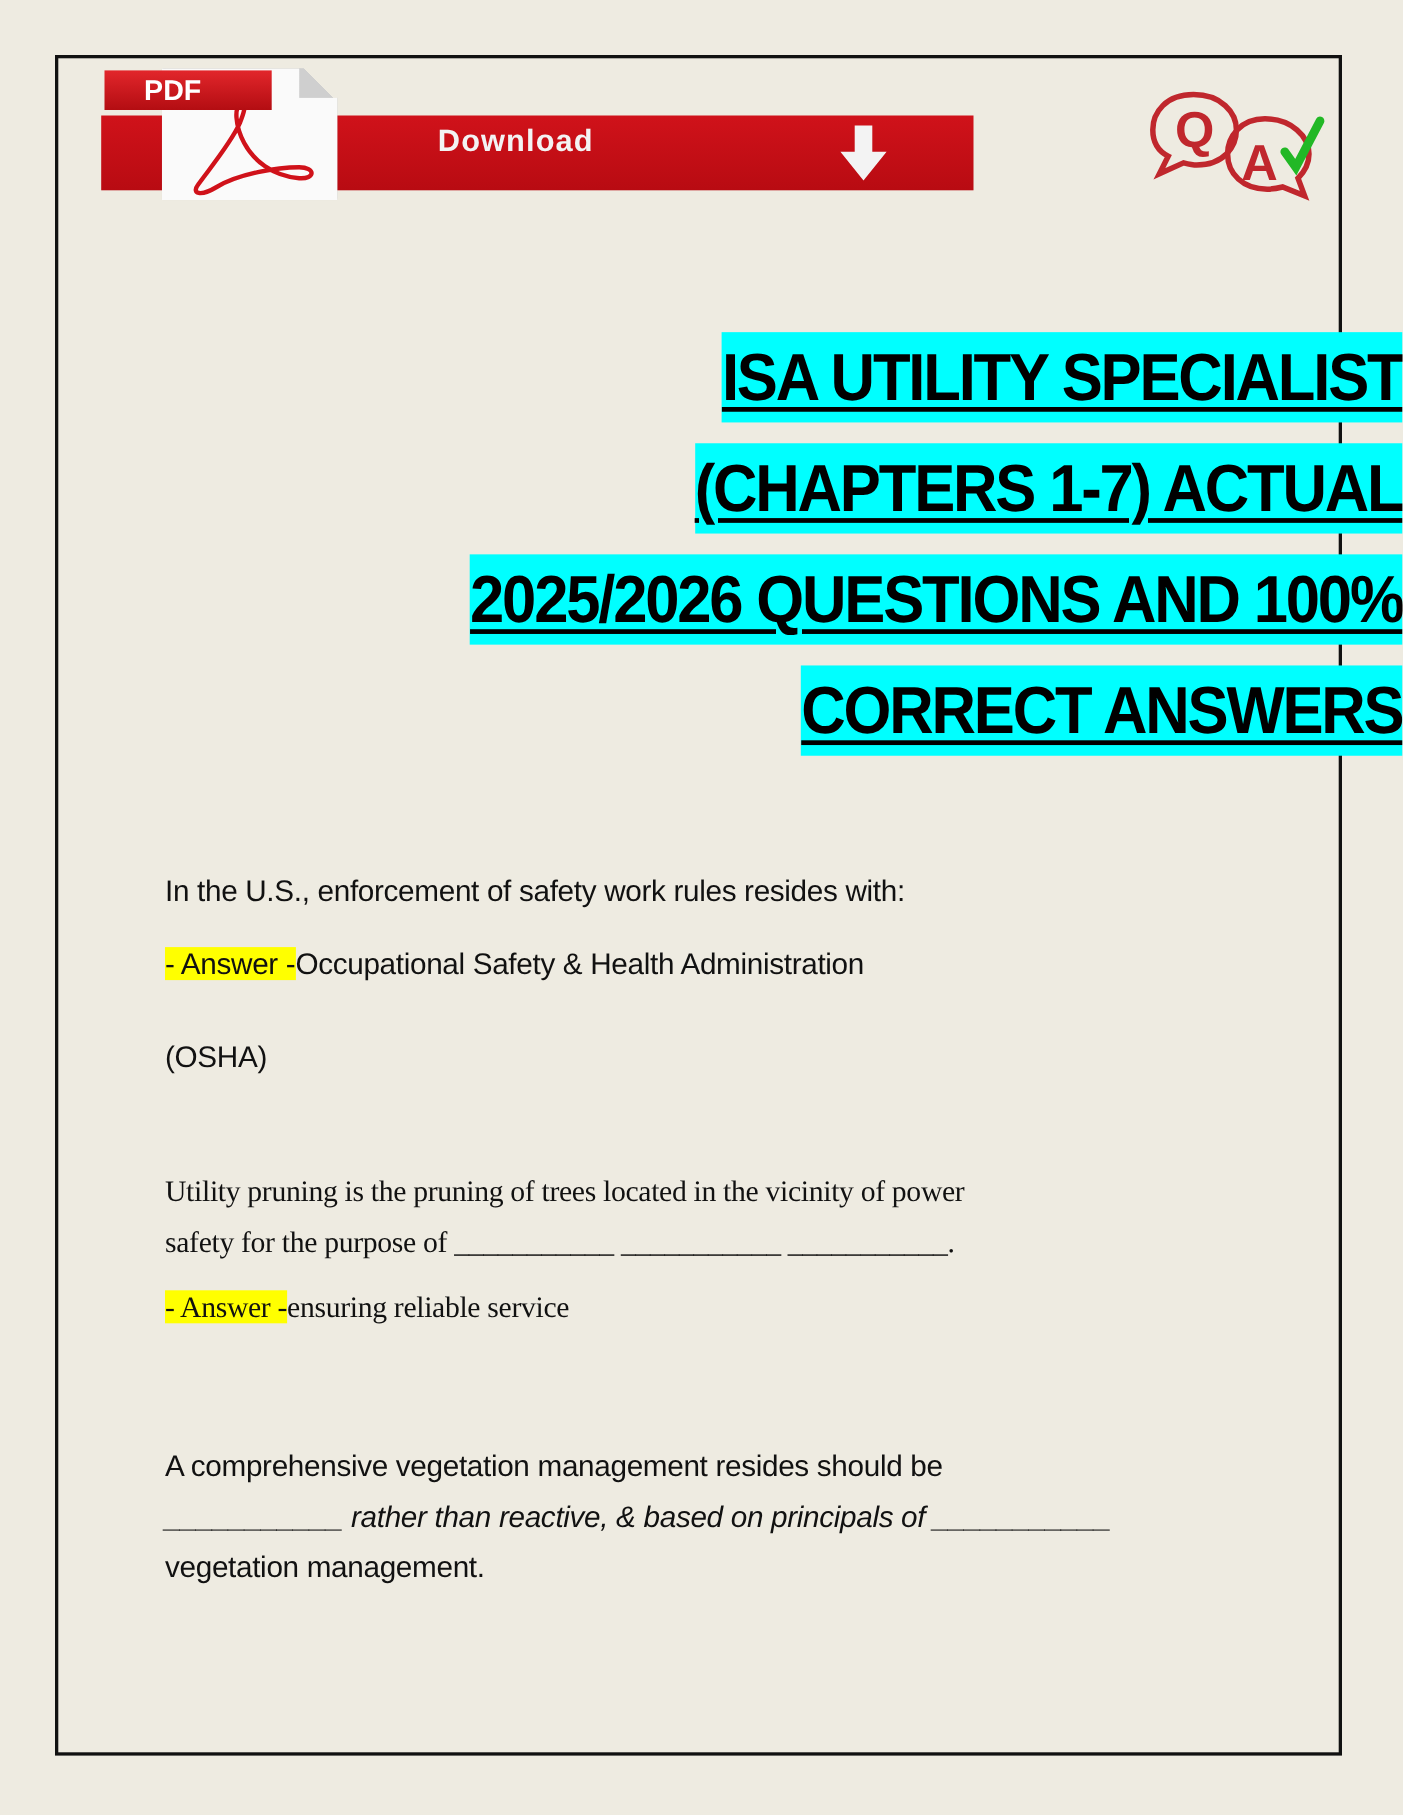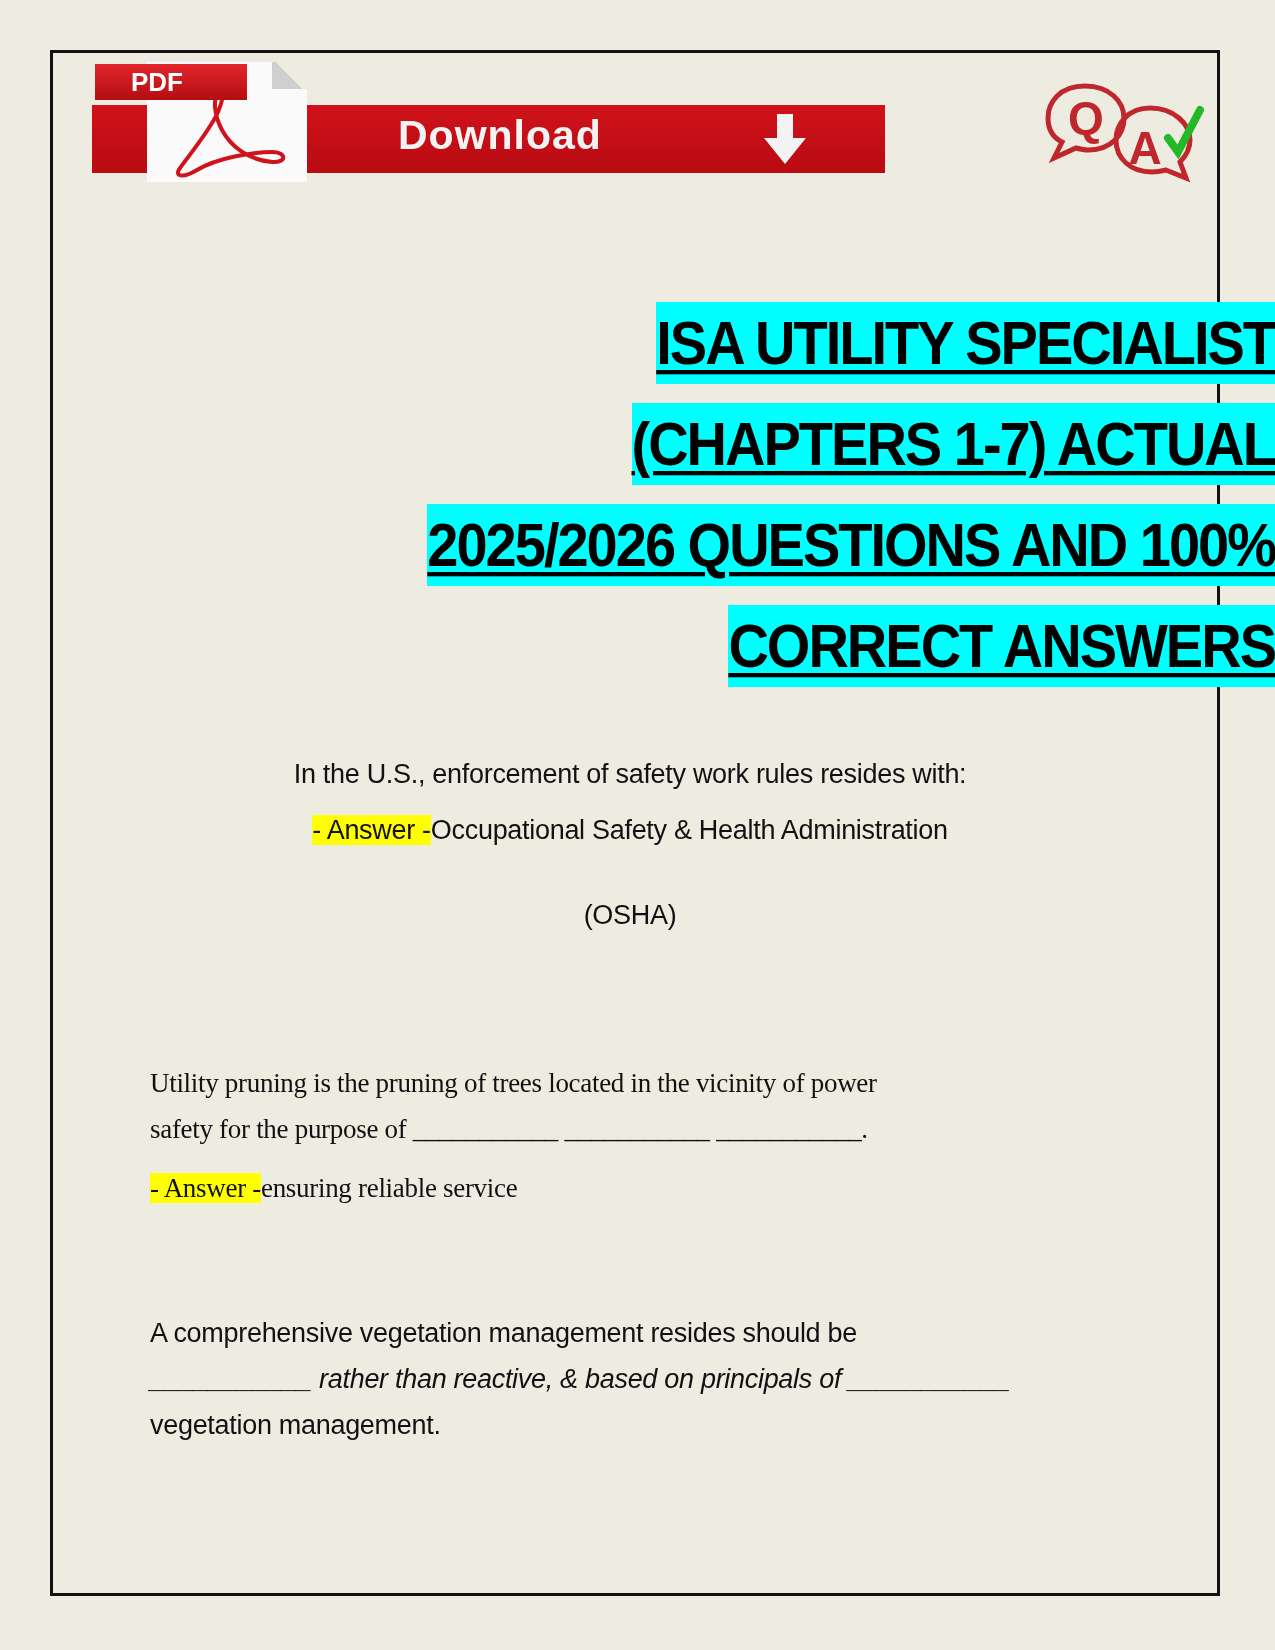--- a/index.html
+++ b/index.html
@@ -57,21 +57,21 @@
   }
   .pdf-banner .acrobat {
     position: absolute;
     left: 70px; top: 30px;
     width: 130px; height: 92px;
   }
   .pdf-banner .dl-label {
     position: absolute;
     left: 306px; top: 52px;
     color: #f3f3f3;
-    font-size: 41px;
+    font-size: 28px;
     font-weight: bold;
     letter-spacing: 1px;
   }
   .pdf-banner .dl-arrow {
     position: absolute;
     left: 668px; top: 52px;
     width: 50px; height: 54px;
   }
   
   .qa-logo {
@@ -147,23 +147,23 @@
   <path d="M128 60 L138 74 L160 32" fill="none" stroke="#22b826" stroke-width="8" stroke-linecap="round"></path>
 </svg>
 
 <div class="title">
   <div class="title-line"><span>ISA UTILITY SPECIALIST</span></div>
   <div class="title-line"><span>(CHAPTERS 1-7) ACTUAL</span></div>
   <div class="title-line"><span>2025/2026 QUESTIONS AND 100%</span></div>
   <div class="title-line"><span>CORRECT ANSWERS</span></div>
 </div>
 
-<div class="qa" style="top:756px;text-align:center;">
+<div class="qa" style="top:792px;">
   <p style="line-height:36px;">In the U.S., enforcement of safety work rules resides with:</p>
-  <p style="margin-top:20px; line-height:36px;"><span class="ans-tag">- Answer -</span><span>Occupational Safety &amp; Health Administration</span></p>
+  <p style="margin-top:30px; line-height:36px;"><span class="ans-tag">- Answer -</span><span>Occupational Safety &amp; Health Administration</span></p>
   <p style="margin-top:49px; line-height:36px;">(OSHA)</p>
 </div>
 
 <div class="qa" style="top:1060px;font-family:Liberation Serif, serif;">
   <p style="line-height:46px;">Utility pruning is the pruning of trees located in the vicinity of power</p>
   <p style="line-height:46px;">safety for the purpose of ___________ ___________ ___________.</p>
   <p style="margin-top:18px; line-height:36px;"><span class="ans-tag">- Answer -</span><span>ensuring reliable service</span></p>
 </div>
 
 <div class="qa" style="top:1310px;">

